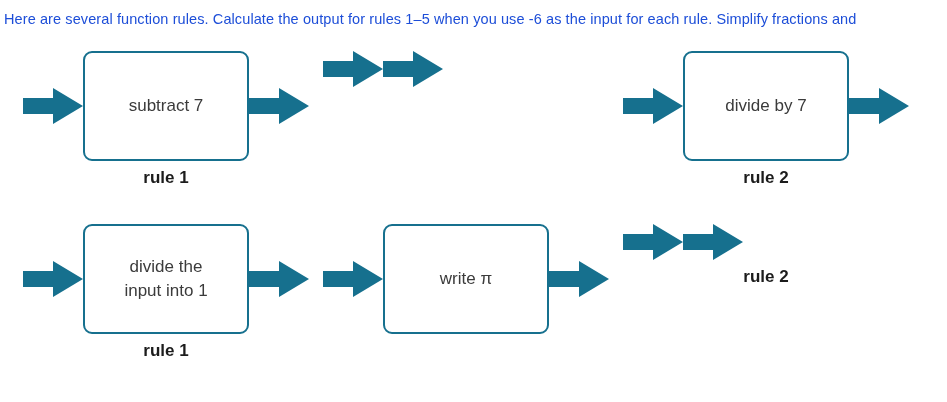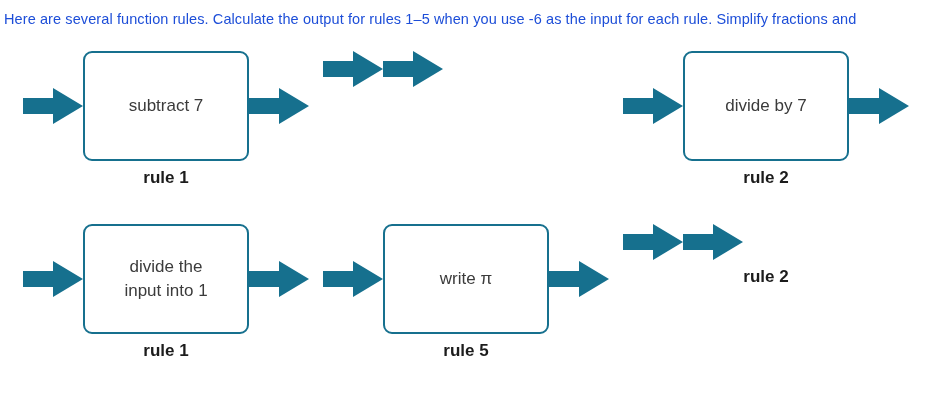--- a/index.html
+++ b/index.html
@@ -156,21 +156,20 @@
           <svg class="arrow" viewBox="0 0 60 36">
             <polygon points="0,10 30,10 30,0 60,18 30,36 30,26 0,26" fill="#16708e"></polygon>
           </svg>
           <div class="rule-box">
             <div class="rule-text">write π</div>
           </div>
           <svg class="arrow" viewBox="0 0 60 36">
             <polygon points="0,10 30,10 30,0 60,18 30,36 30,26 0,26" fill="#16708e"></polygon>
           </svg>
         </div>
-        <div class="rule-label">rule 5</div>
       </div>
 
       <div class="rule-unit">
         <div class="flow">
           <svg class="arrow" viewBox="0 0 60 36">
             <polygon points="0,10 30,10 30,0 60,18 30,36 30,26 0,26" fill="#16708e"></polygon>
           </svg>
           <svg class="arrow" viewBox="0 0 60 36">
             <polygon points="0,10 30,10 30,0 60,18 30,36 30,26 0,26" fill="#16708e"></polygon>
           </svg>

